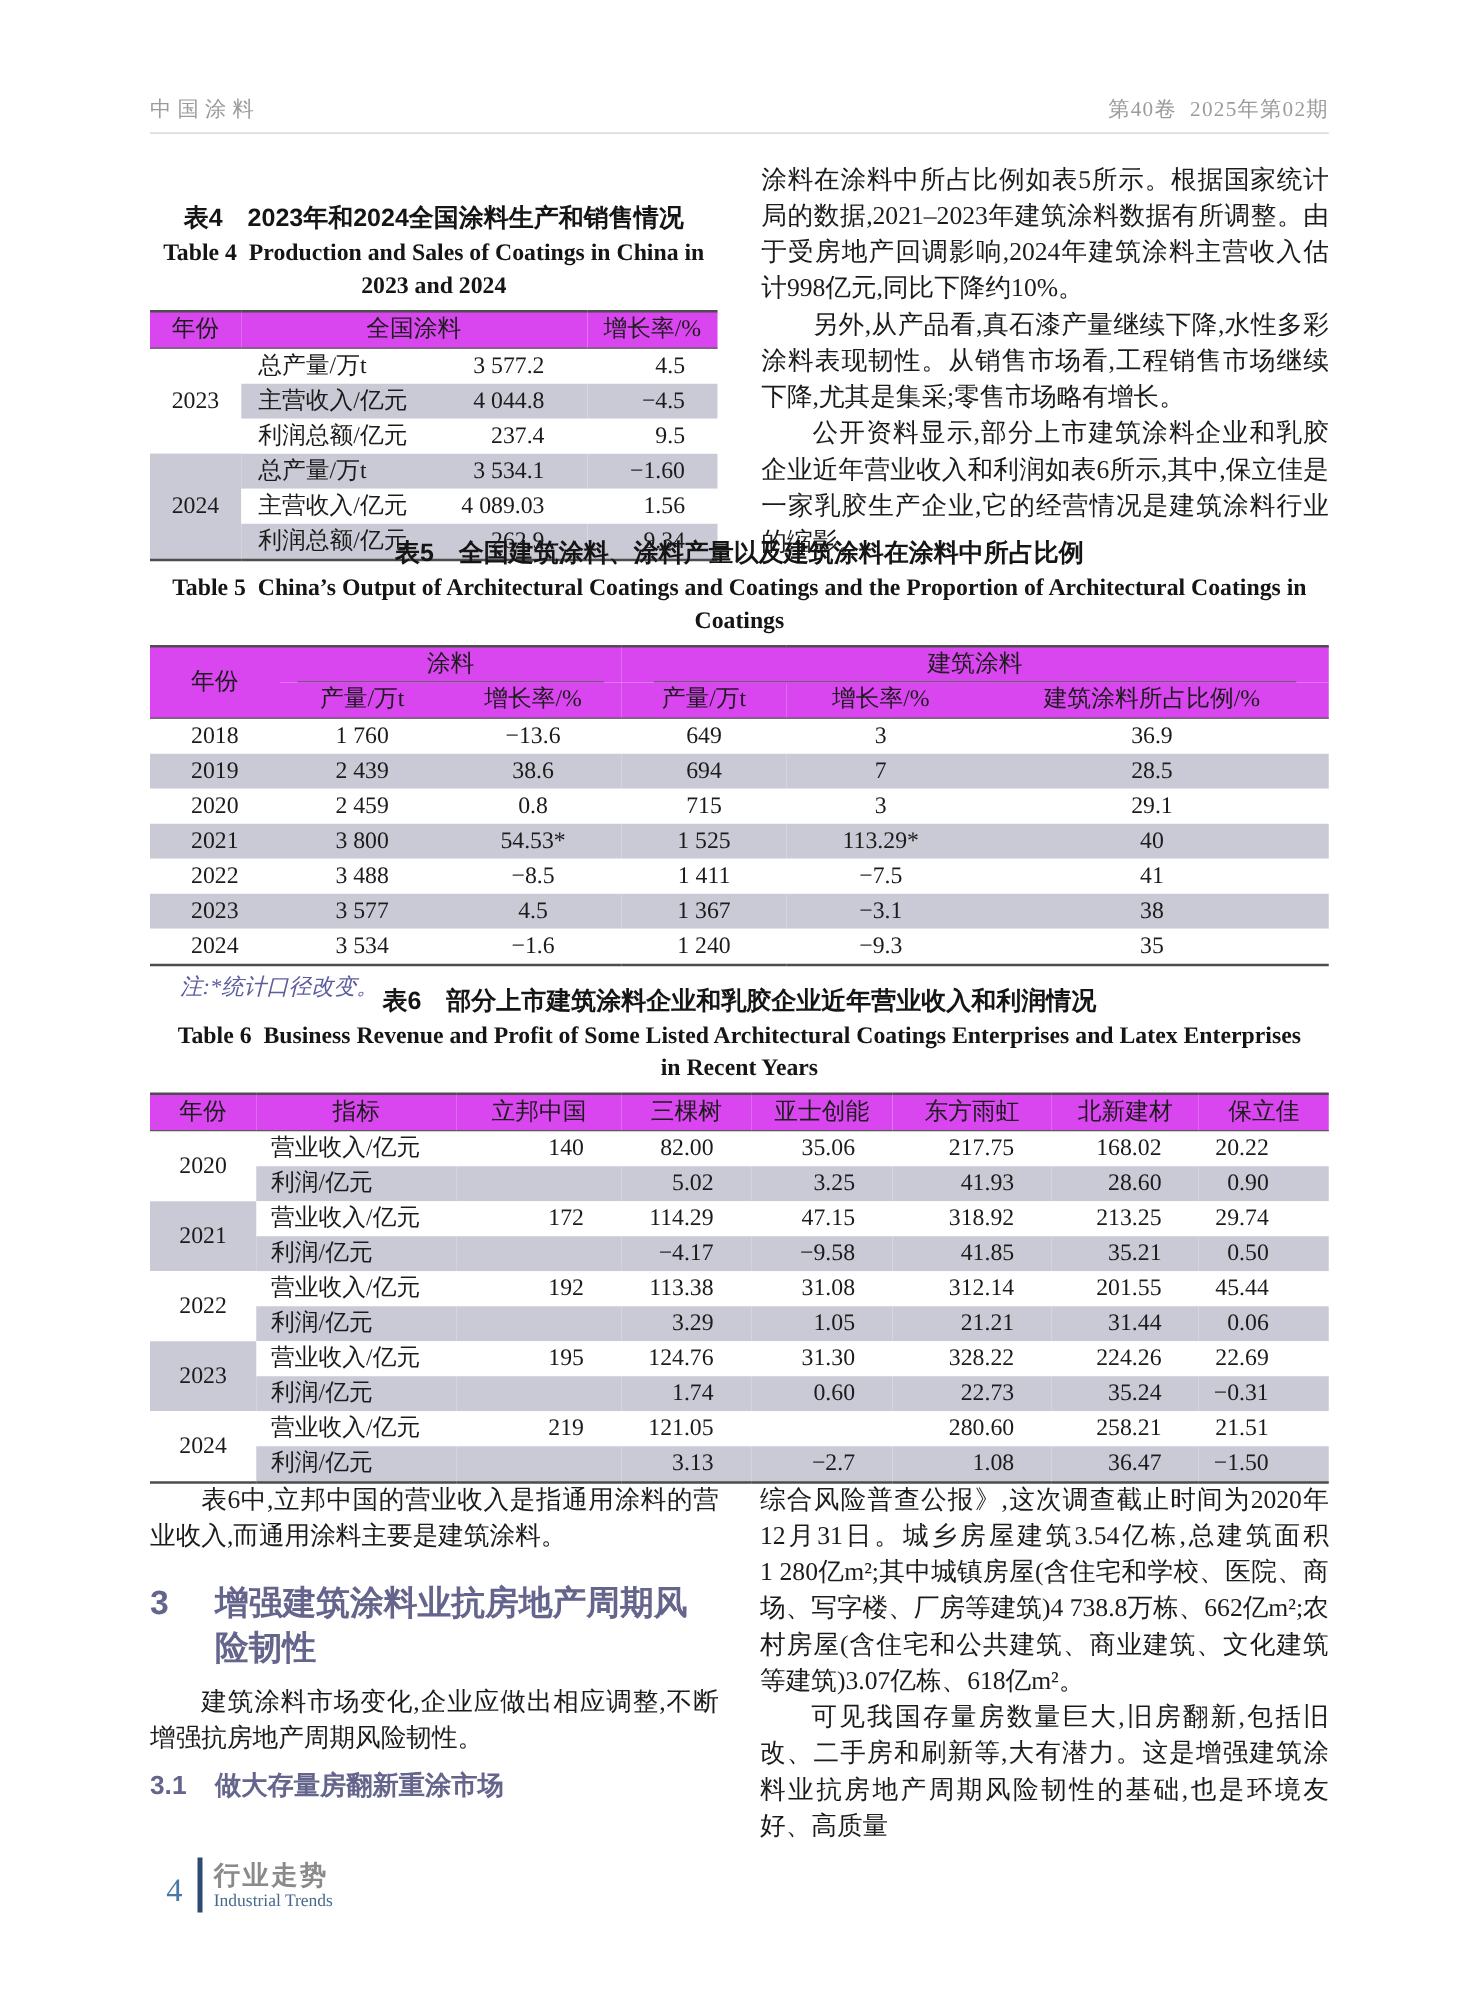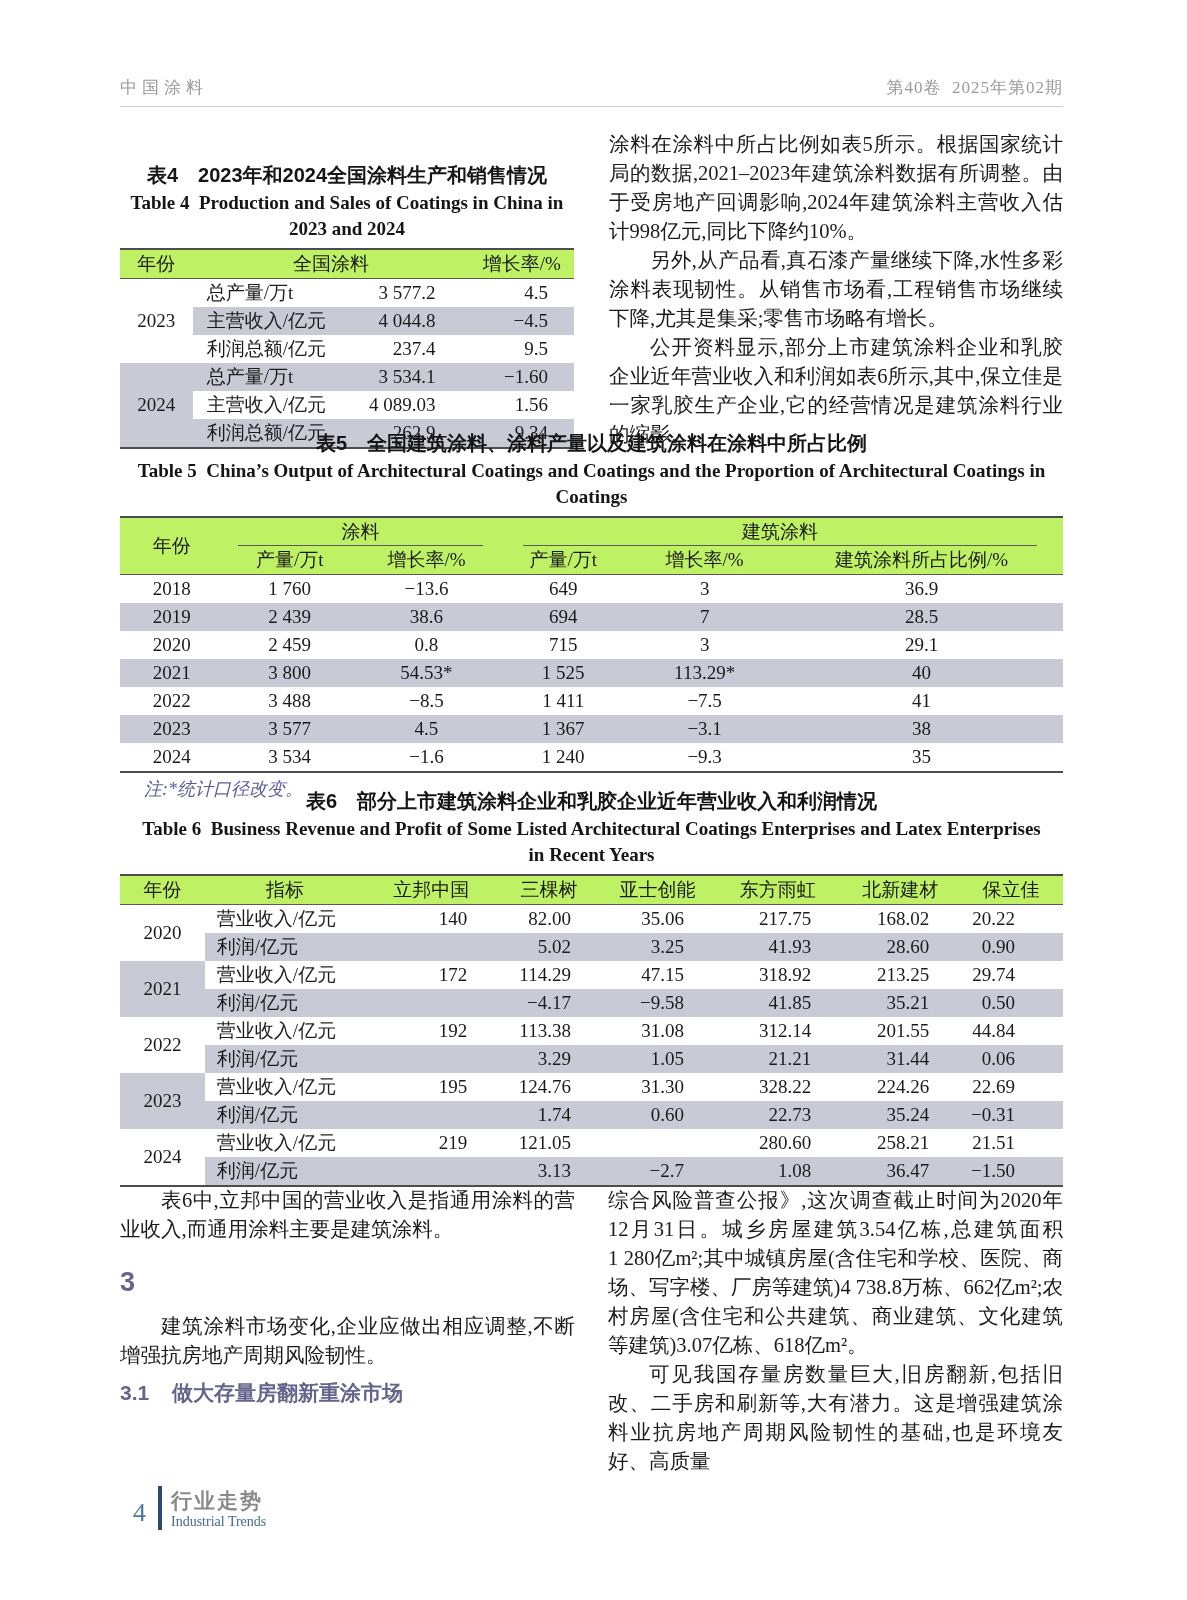--- a/index.html
+++ b/index.html
@@ -28,21 +28,21 @@
 
   
   .ttl-cn{text-align:center;font-family:"Liberation Sans","DejaVu Sans",sans-serif;
           font-weight:bold;font-size:20px;line-height:26px;color:#151515;margin:0 0 2px 0;}
   .ttl-en{text-align:center;font-weight:bold;font-size:19px;line-height:26px;color:#151515;margin:0;}
 
   
   table.tbl{width:100%;border-collapse:collapse;font-size:19px;
             border-top:2px solid #4d4d4d;border-bottom:2px solid #4d4d4d;}
   .tbl th,.tbl td{font-weight:normal;padding:0 4px;height:28px;line-height:28px;}
-  .tbl thead th{background:#bef264;}
+  .tbl thead th{background:#d946ef;}
   .tbl .hsep{border-bottom:1px solid #5a5a5a;}
   tr.s{background:#cacad6;}
   tr.w{background:#ffffff;}
   td.yw{background:#ffffff;}
   td.ys{background:#cacad6;}
   .ta-c{text-align:center;}
   .grp{border-bottom:1px solid #5a5a5a;width:92%;margin:0 auto;text-align:center;line-height:27px;}
 
   
   .t4 td.lbl{text-align:left;padding-left:14px;}
@@ -308,21 +308,21 @@
           <td class="numlast">0.50</td>
         </tr>
         <tr class="w">
           <td class="ta-c yw" rowspan="2">2022</td>
           <td class="lbl">营业收入/亿元</td>
           <td class="num">192</td>
           <td class="num">113.38</td>
           <td class="num">31.08</td>
           <td class="num">312.14</td>
           <td class="num">201.55</td>
-          <td class="numlast">44.84</td>
+          <td class="numlast">45.44</td>
         </tr>
         <tr class="s">
           <td class="lbl">利润/亿元</td>
           <td class="num"></td>
           <td class="num">3.29</td>
           <td class="num">1.05</td>
           <td class="num">21.21</td>
           <td class="num">31.44</td>
           <td class="numlast">0.06</td>
         </tr>
@@ -366,20 +366,21 @@
         </tr>
       </tbody>
     </table>
   </div>
 
   <div class="botcols">
     <div class="col">
       <p class="para indent">表6中,立邦中国的营业收入是指通用涂料的营业收入,而通用涂料主要是建筑涂料。</p>
       <div class="sec3">
         <span class="num">3</span>
+        <span class="txt">增强建筑涂料业抗房地产周期风险韧性</span>
       </div>
       <p class="para indent">建筑涂料市场变化,企业应做出相应调整,不断增强抗房地产周期风险韧性。</p>
       <div class="sec31">
         <span class="num">3.1</span>
         <span class="txt">做大存量房翻新重涂市场</span>
       </div>
     </div>
     <div class="col">
       <p class="para">综合风险普查公报》,这次调查截止时间为2020年12月31日。城乡房屋建筑3.54亿栋,总建筑面积1&nbsp;280亿m²;其中城镇房屋(含住宅和学校、医院、商场、写字楼、厂房等建筑)4&nbsp;738.8万栋、662亿m²;农村房屋(含住宅和公共建筑、商业建筑、文化建筑等建筑)3.07亿栋、618亿m²。</p>
       <p class="para indent">可见我国存量房数量巨大,旧房翻新,包括旧改、二手房和刷新等,大有潜力。这是增强建筑涂料业抗房地产周期风险韧性的基础,也是环境友好、高质量</p>

